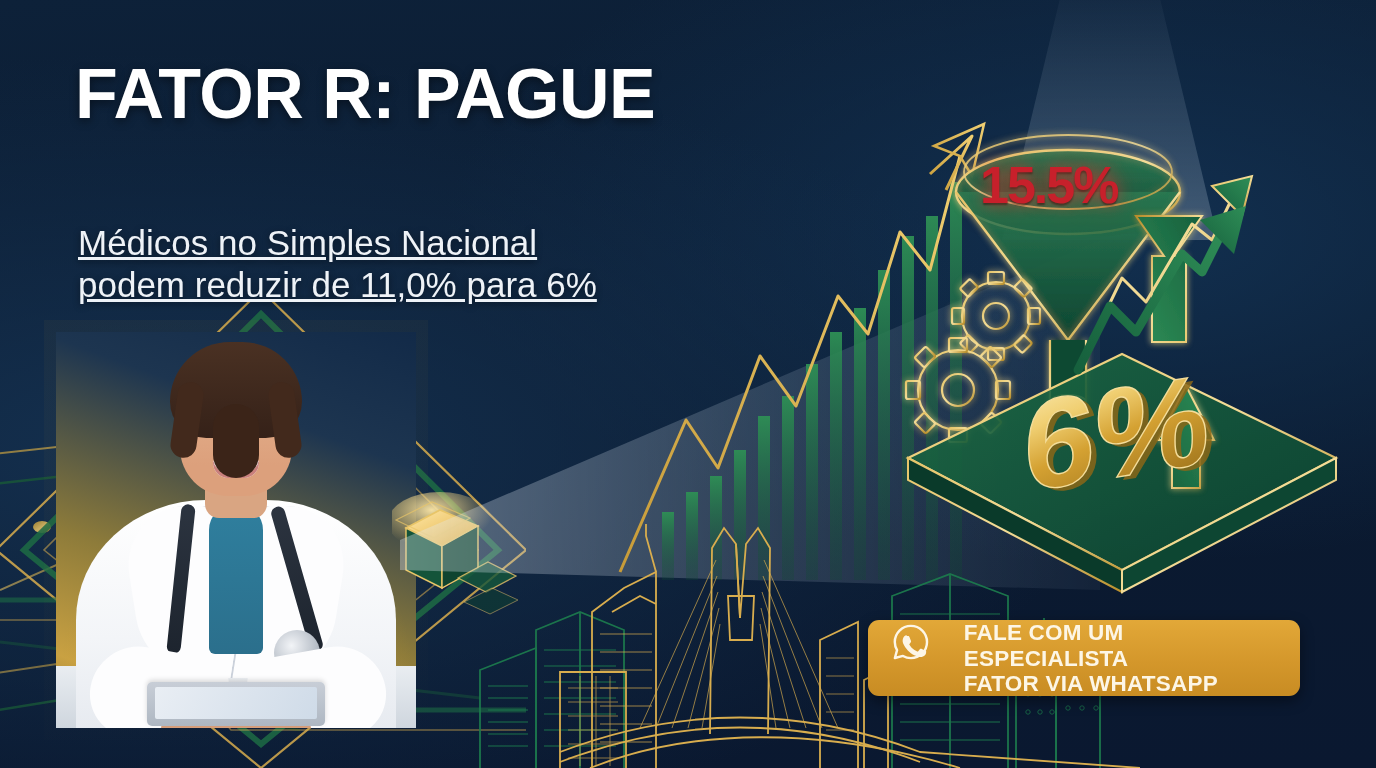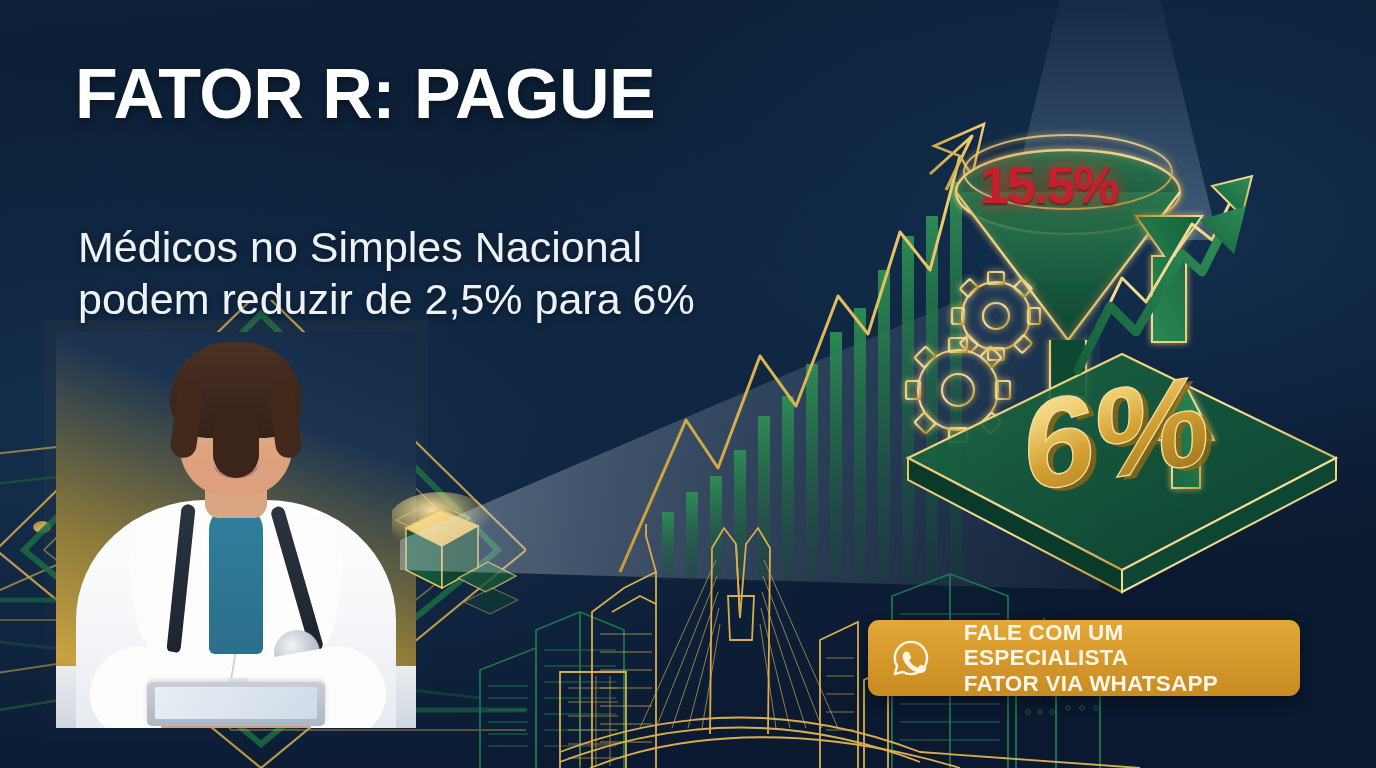--- a/index.html
+++ b/index.html
@@ -75,42 +75,42 @@
   .d-tablet .tl{position:absolute;height:2px;background:#5f7fa8;border-radius:2px;}
 
   
   .frame{left:-14px;top:300px;width:540px;height:468px;}
 
   
   .headline{left:75px;top:62px;width:700px;color:#ffffff;font-weight:700;
       font-size:70px;line-height:.93;letter-spacing:-.5px;
       text-shadow:0 3px 10px rgba(0,0,0,.45);}
   .headline span{display:block;}
-  .subtitle{left:78px;top:222px;width:680px;color:#eef2f7;font-size:43px;line-height:1.2;
-      font-weight:400;text-shadow:0 2px 7px rgba(0,0,0,.45);}
+  .subtitle{left:78px;top:222px;width:680px;color:#eef2f7;font-size:35px;line-height:1.2;
+      font-weight:400;text-shadow:0 2px 7px rgba(0,0,0,.45);text-decoration:underline;}
   .subtitle span{display:block;}
 
   
   .beam-wide{left:400px;top:240px;width:700px;height:360px;opacity:.42;}
   .beam-top{left:950px;top:-10px;width:320px;height:250px;opacity:.5;}
 
   
   .art-chart{left:600px;top:120px;width:420px;height:460px;}
   .art-right{left:900px;top:10px;width:476px;height:610px;}
   .skyline{left:440px;top:500px;width:700px;height:268px;}
 
   .pct-red{left:980px;top:120px;width:240px;font-size:52px;font-weight:700;color:#c7202b;
       letter-spacing:-2px;
       text-shadow:0 0 16px rgba(226,50,45,.75),0 0 34px rgba(226,40,35,.45),0 2px 2px rgba(0,0,0,.5);margin-top:35px;}
 
   
   .cta{left:868px;top:620px;width:432px;height:76px;border-radius:11px;
       background:linear-gradient(180deg,#e2a838 0%,#d4972b 55%,#c88c23 100%);
       box-shadow:0 5px 14px rgba(0,0,0,.42);
-      display:flex;align-items:center;gap:32px;padding:16px 22px;box-sizing:border-box;cursor:pointer;}
+      display:flex;gap:32px;padding:0 22px;box-sizing:border-box;cursor:pointer;}
   .cta-text{color:#fdf6e6;font-weight:700;font-size:22.5px;line-height:1.14;letter-spacing:.2px;}
   .cta-text span{display:block;}
 </style>
 </head>
 <body>
 
 <div id="stage">
 
   <svg class="abs deco-left nosel" viewBox="0 0 520 340" fill="none">
     <defs>
@@ -466,21 +466,21 @@
       <path d="M150 268 C250 228 380 226 520 268"></path>
     </g>
   </svg>
 
   <div class="abs headline nosel">
     <span>FATOR R: PAGUE</span>
   </div>
 
   <div class="abs subtitle nosel">
     <span>Médicos no Simples Nacional</span>
-    <span>podem reduzir de 2,5% para 6%</span>
+    <span>podem reduzir de 11,0% para 6%</span>
   </div>
 
   <div class="abs cta">
     <svg width="44" height="44" viewBox="0 0 48 48" fill="none">
       <path d="M24 5.5C13.8 5.5 5.5 13.8 5.5 24c0 3.4.95 6.6 2.6 9.35L5.6 42.4l9.3-2.4A18.4 18.4 0 0 0 24 42.5c10.2 0 18.5-8.3 18.5-18.5S34.2 5.5 24 5.5Z" stroke="#fdf6e6" stroke-width="2.8" stroke-linejoin="round"></path>
       <path d="M18.6 16.2c-.5 0-1.2.2-1.8.9-.6.7-2.3 2.3-2.3 5.5s2.4 6.3 2.7 6.8c.3.4 4.6 7.4 11.4 10 5.6 2.2 6.8 1.8 8 1.7 1.2-.1 3.9-1.6 4.5-3.2.5-1.6.5-2.9.4-3.2-.2-.3-.6-.5-1.2-.8-.6-.3-3.8-1.9-4.4-2.1-.6-.2-1-.3-1.5.3-.4.6-1.6 2.1-2 2.5-.4.4-.7.5-1.3.2-.6-.3-2.7-1-5.2-3.2-1.9-1.7-3.2-3.8-3.6-4.4-.3-.6 0-.9.3-1.2.3-.3.6-.7.9-1.1.3-.4.4-.6.6-1.1.2-.4.1-.8 0-1.1-.2-.3-1.4-3.4-1.9-4.6-.5-1.2-1-1-1.3-1.1h-1.1Z" fill="#fdf6e6"></path>
     </svg>
     <div class="cta-text">
       <span>FALE COM UM ESPECIALISTA</span>
       <span>FATOR VIA WHATSAPP</span>

